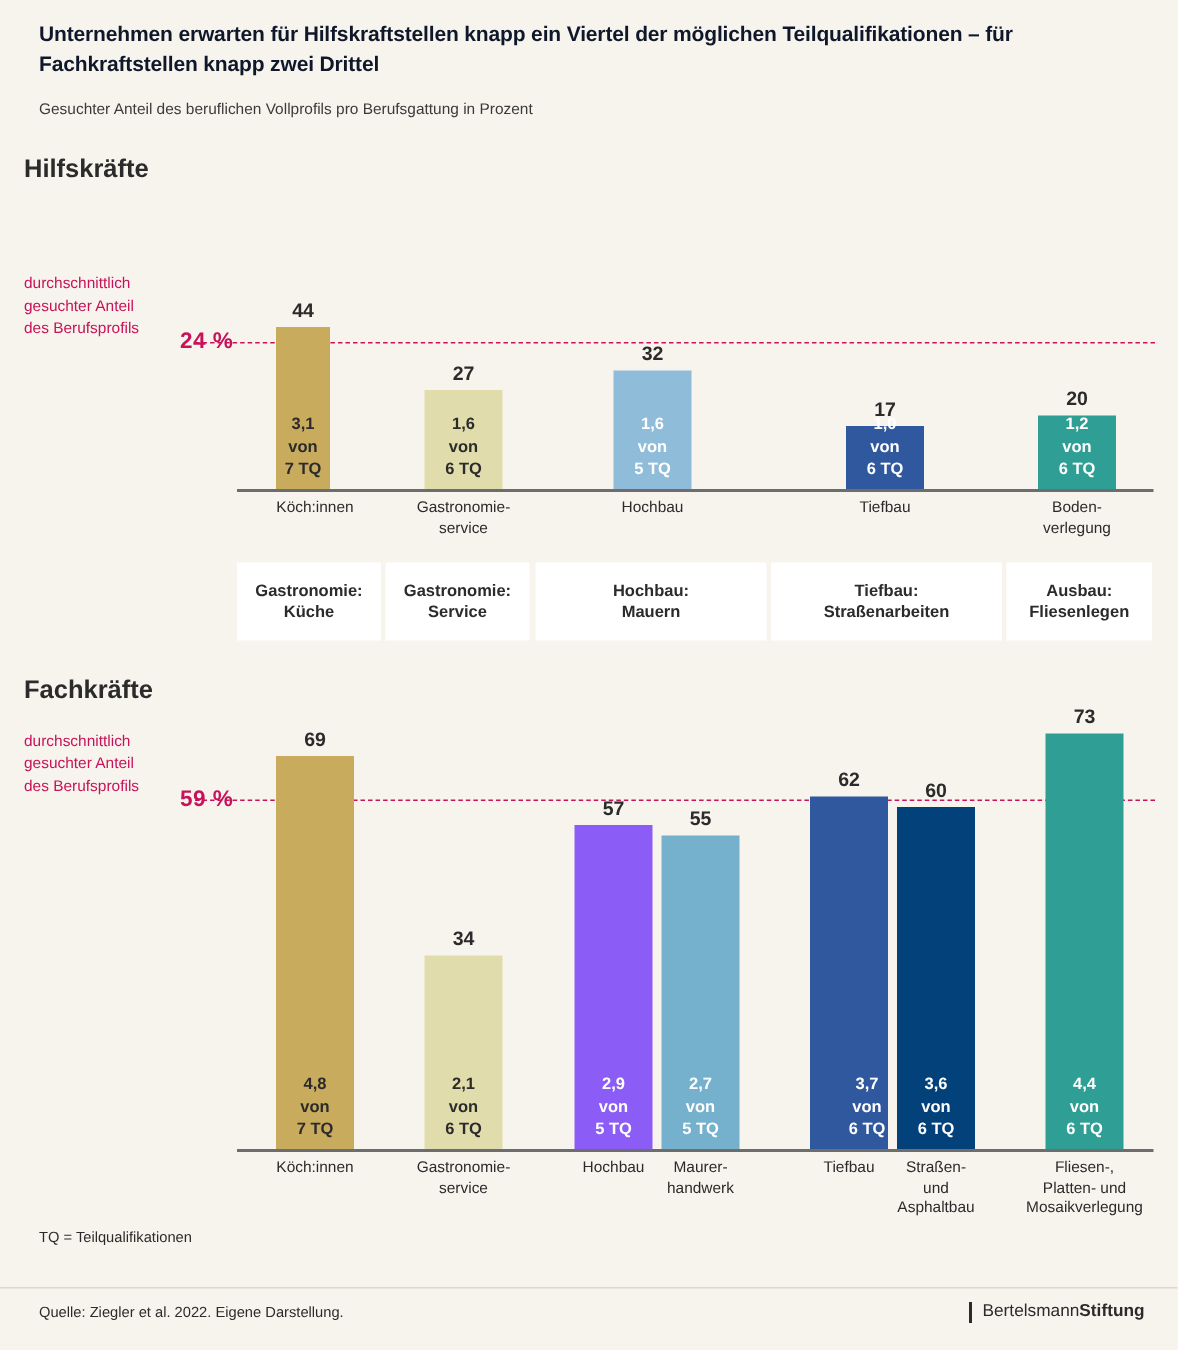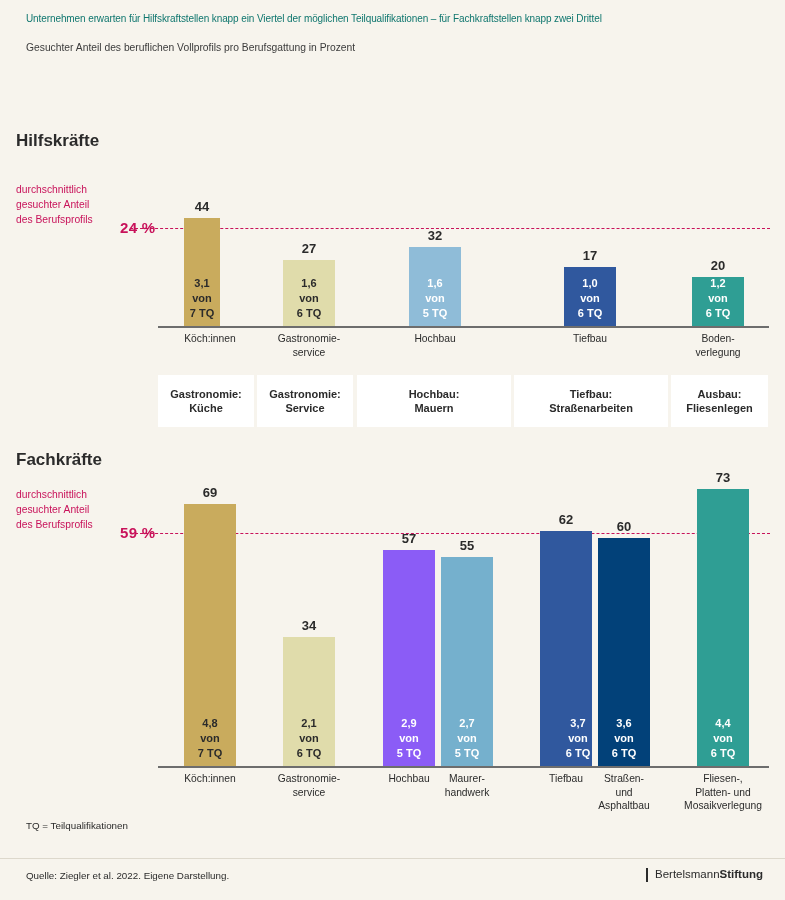--- a/index.html
+++ b/index.html
@@ -23,43 +23,43 @@
   }
 
   
   .header {
     position: absolute;
     left: 26px;
     top: 12px;
     width: 735px;
   }
   .title {
-    font-size: 10px;
-    font-weight: normal;
+    font-size: 14px;
+    font-weight: bold;
     line-height: 1.45;
-    color: #0f766e;
+    color: #0f172a;
     letter-spacing: -0.1px;
     margin: 0;
   }
   .subtitle {
     margin: 14px 0 0 0;
     font-size: 10.3px;
     color: #3b3b3b;
     line-height: 1.3;
   }
 
   
   .section-heading {
     position: absolute;
     left: 16px;
     font-size: 17px;
     font-weight: bold;
     color: #2b2b2b;
   }
-  #h-hilf { top: 103px; margin-top: 28px; }
+  #h-hilf { top: 103px; }
   #h-fach { top: 450px; }
 
   
   .avg-block {
     position: absolute;
     color: #c8125a;
   }
   .avg-lines {
     position: absolute;
     left: 0;
@@ -242,21 +242,21 @@
         </div>
       </div>
       <div class="bar" style="left: 251px; width: 52px; height: 79.6px; background: rgb(143, 188, 216);">
         <div class="bar-value">32</div>
         <div class="bar-inner" style="color: rgb(255, 255, 255);">
           <span>1,6</span>
           <span>von</span>
           <span>5 TQ</span>
         </div>
       </div>
-      <div class="bar" style="left: 406px; width: 52px; height: 60px; background: rgb(48, 88, 158); text-decoration: underline;">
+      <div class="bar" style="left: 406px; width: 52px; height: 43px; background: rgb(48, 88, 158); text-decoration: underline;">
         <div class="bar-value">17</div>
         <div class="bar-inner" style="color: rgb(255, 255, 255);">
           <span>1,0</span>
           <span>von</span>
           <span>6 TQ</span>
         </div>
       </div>
       <div class="bar" style="left: 534px; width: 52px; height: 49.75px; background: rgb(47, 158, 148);">
         <div class="bar-value">20</div>
         <div class="bar-inner" style="color: rgb(255, 255, 255);">

